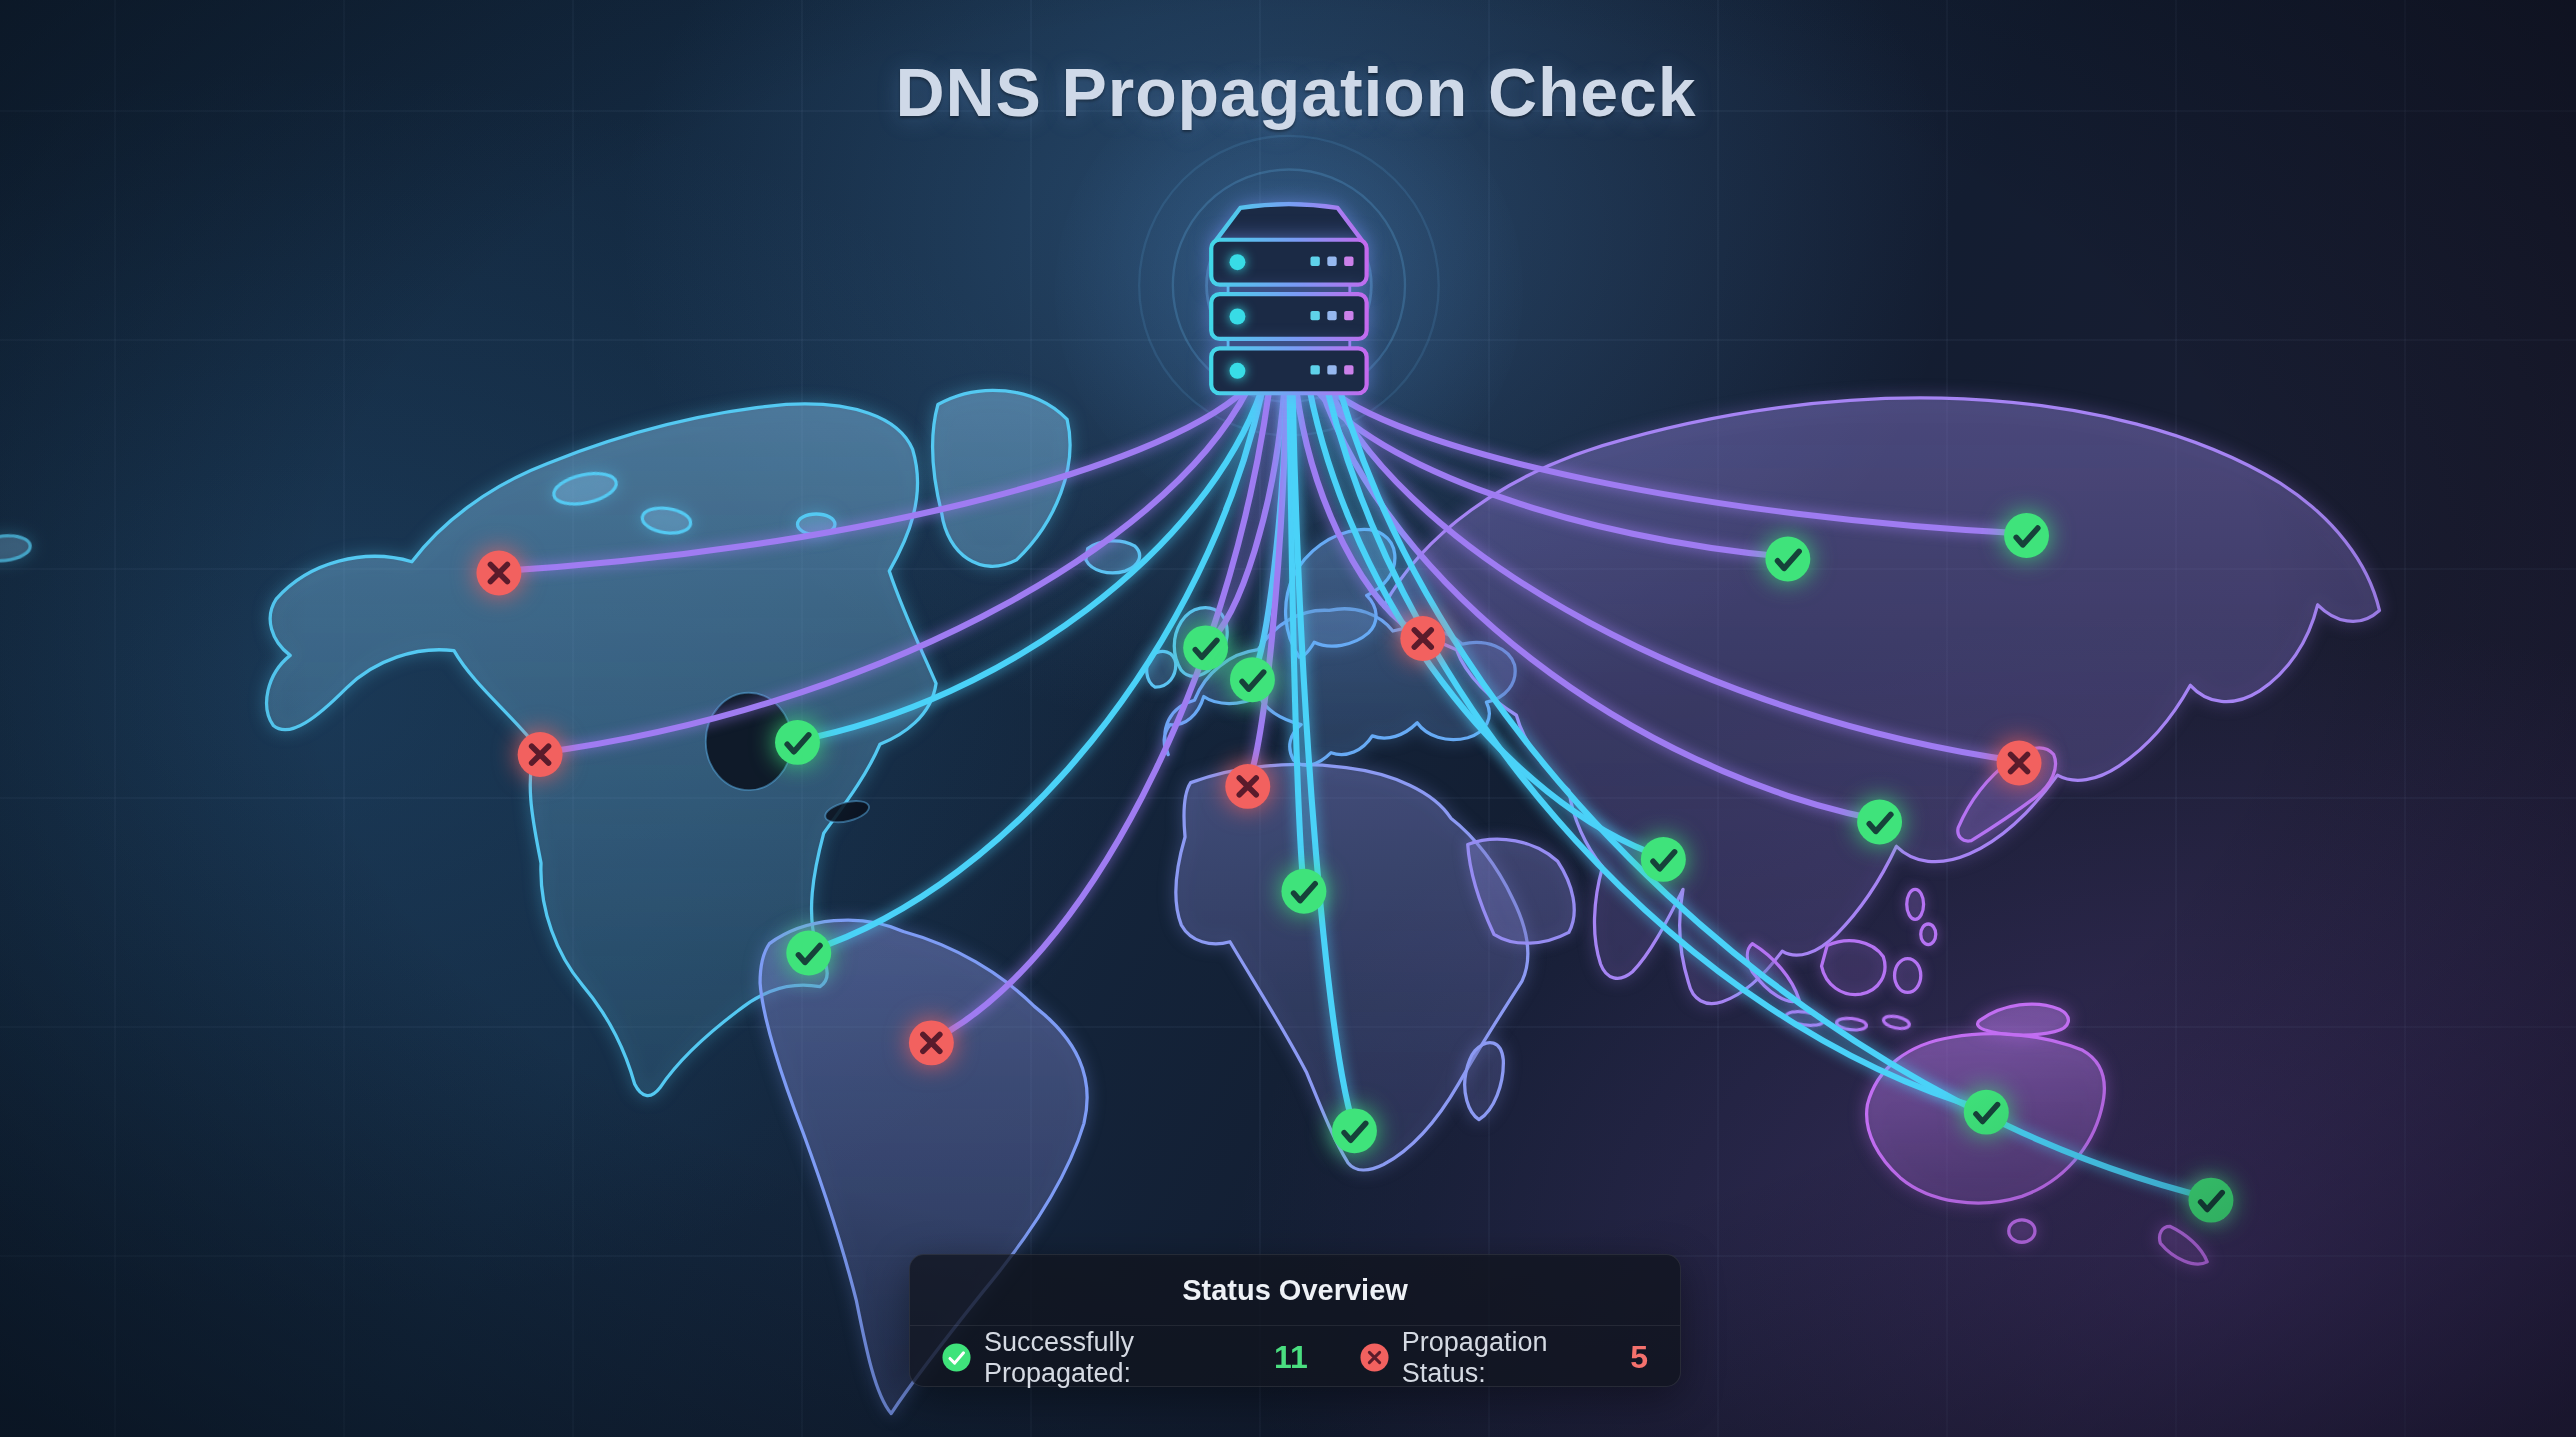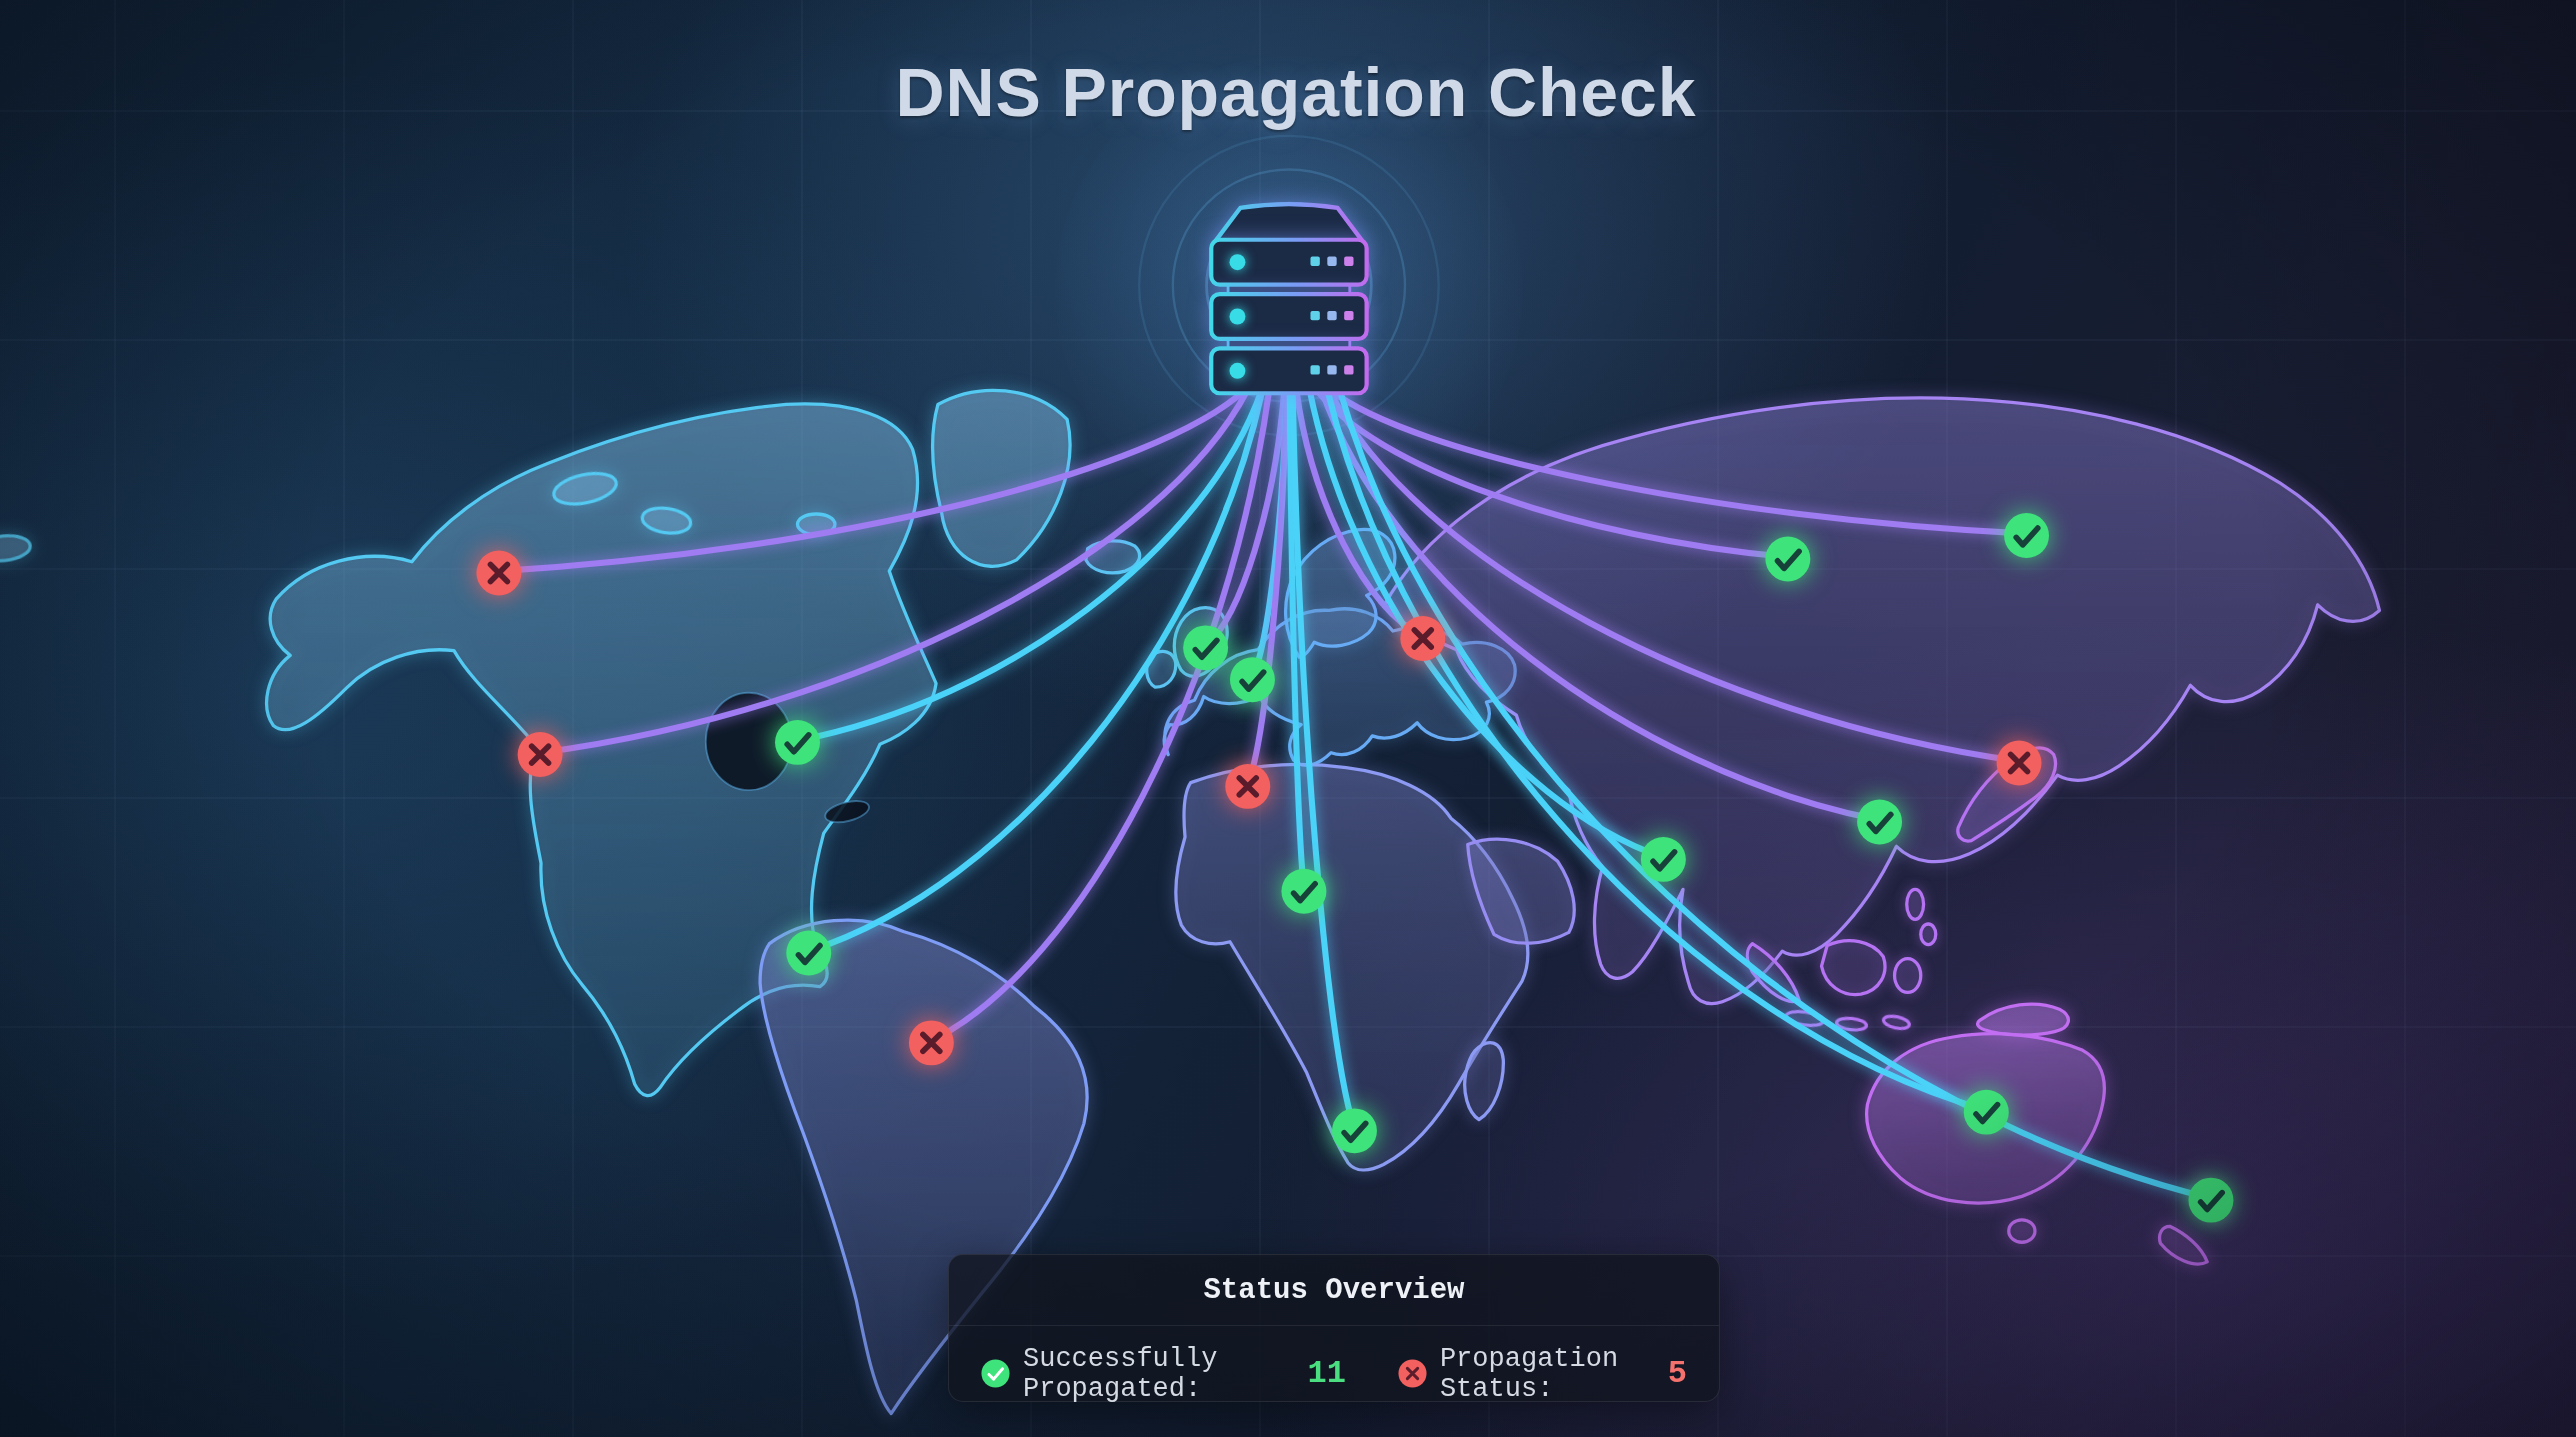--- a/index.html
+++ b/index.html
@@ -56,26 +56,26 @@
   .srv-conn{fill:#18263e;stroke:url(#srvGrad);stroke-width:3;}
   .srv-led{fill:#38dce6;filter:drop-shadow(0 0 6px rgba(56,220,230,.95));}
   .sq1{fill:#5fd2ea}.sq2{fill:#96b8ef}.sq3{fill:#cb80ea}
 
   
   .title{position:absolute;top:45px;left:0;width:100%;text-align:center;margin:8px;
     font-size:68px;font-weight:700;color:#cfd9e8;letter-spacing:0.9px;
     text-shadow:0 2.8px 22.5px rgba(120,170,230,.28),0 1.9px 2.8px rgba(0,0,0,.45);}
 
   
-  .panel{position:absolute;left:948px;top:1254px;width:772px;height:148px;box-sizing:border-box;
+  .panel{position:absolute;left:909px;top:1254px;width:772px;height:133px;box-sizing:border-box;
     background:rgba(17,20,31,.78);border:1.4px solid rgba(255,255,255,.09);
-    border-radius:15px;box-shadow:0 11.2px 41px rgba(0,0,0,.38);font-family:Liberation Mono, monospace;}
+    border-radius:15px;box-shadow:0 11.2px 41px rgba(0,0,0,.38);}
   .panel-title{margin-top:19px;text-align:center;font-size:29px;font-weight:700;color:#eef1f6;}
   .divider{margin-top:18px;height:0.9px;background:rgba(255,255,255,.08);}
-  .legend{display:flex;align-items:center;padding:0 32px;margin-top:18px;gap:52px;}
+  .legend{display:flex;align-items:center;padding:0 32px;margin-top:1px;gap:52px;}
   .legend-item{display:flex;align-items:center;gap:13px;}
   .llabel{font-size:27px;color:#d5dae3;}
   .lcount{font-size:32px;font-weight:700;}
   .lcount.succ{color:var(--count-success,#4ade80);}
   .lcount.fail{color:var(--count-fail,#f4716d);}
   .licon{width:29px;height:29px;display:inline-flex;}
   .licon svg{width:29px;height:29px;}
 </style>
 </head>
 <body>

